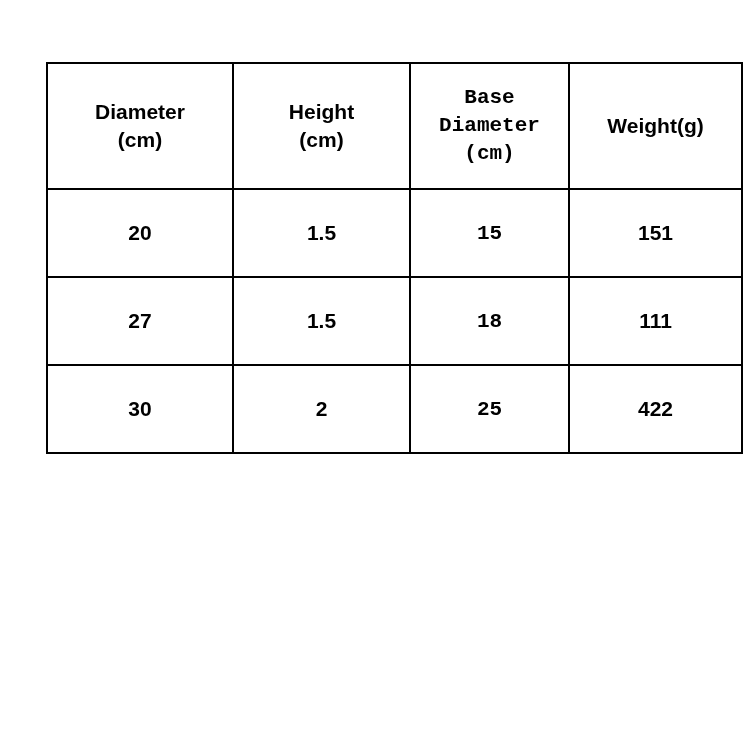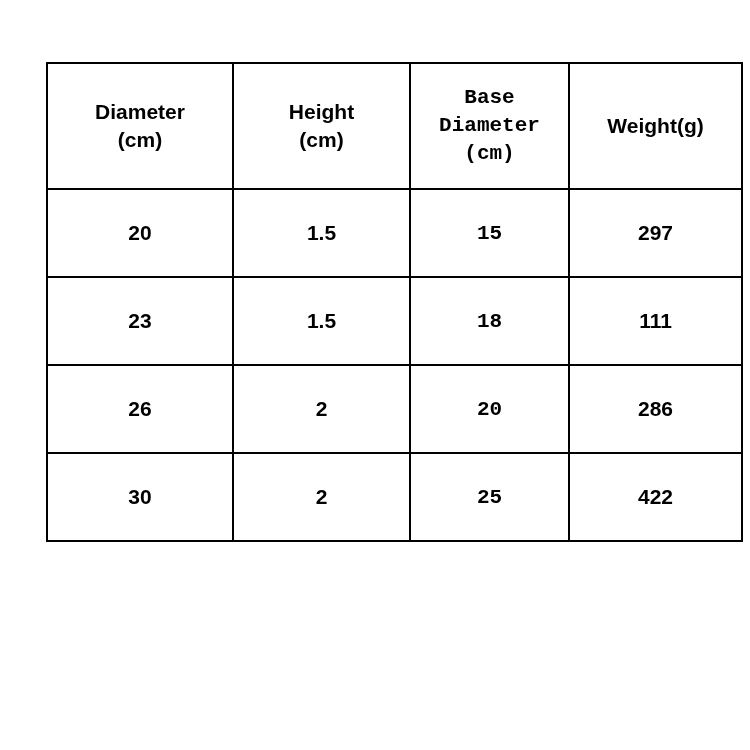--- a/index.html
+++ b/index.html
@@ -77,33 +77,27 @@
         <th class="col-3">
           <span class="hdr-line">Weight(g)</span>
         </th>
       </tr>
     </thead>
     <tbody>
       <tr>
         <td class="col-0">20</td>
         <td class="col-1">1.5</td>
         <td class="col-2">15</td>
-        <td class="col-3">297</td>
+        <td class="col-3">151</td>
       </tr>
       <tr>
-        <td class="col-0">23</td>
+        <td class="col-0">27</td>
         <td class="col-1">1.5</td>
         <td class="col-2">18</td>
         <td class="col-3">111</td>
-      </tr>
-      <tr>
-        <td class="col-0">26</td>
-        <td class="col-1">2</td>
-        <td class="col-2">20</td>
-        <td class="col-3">286</td>
       </tr>
       <tr>
         <td class="col-0">30</td>
         <td class="col-1">2</td>
         <td class="col-2">25</td>
         <td class="col-3">422</td>
       </tr>
     </tbody>
   </table>
 </div>

